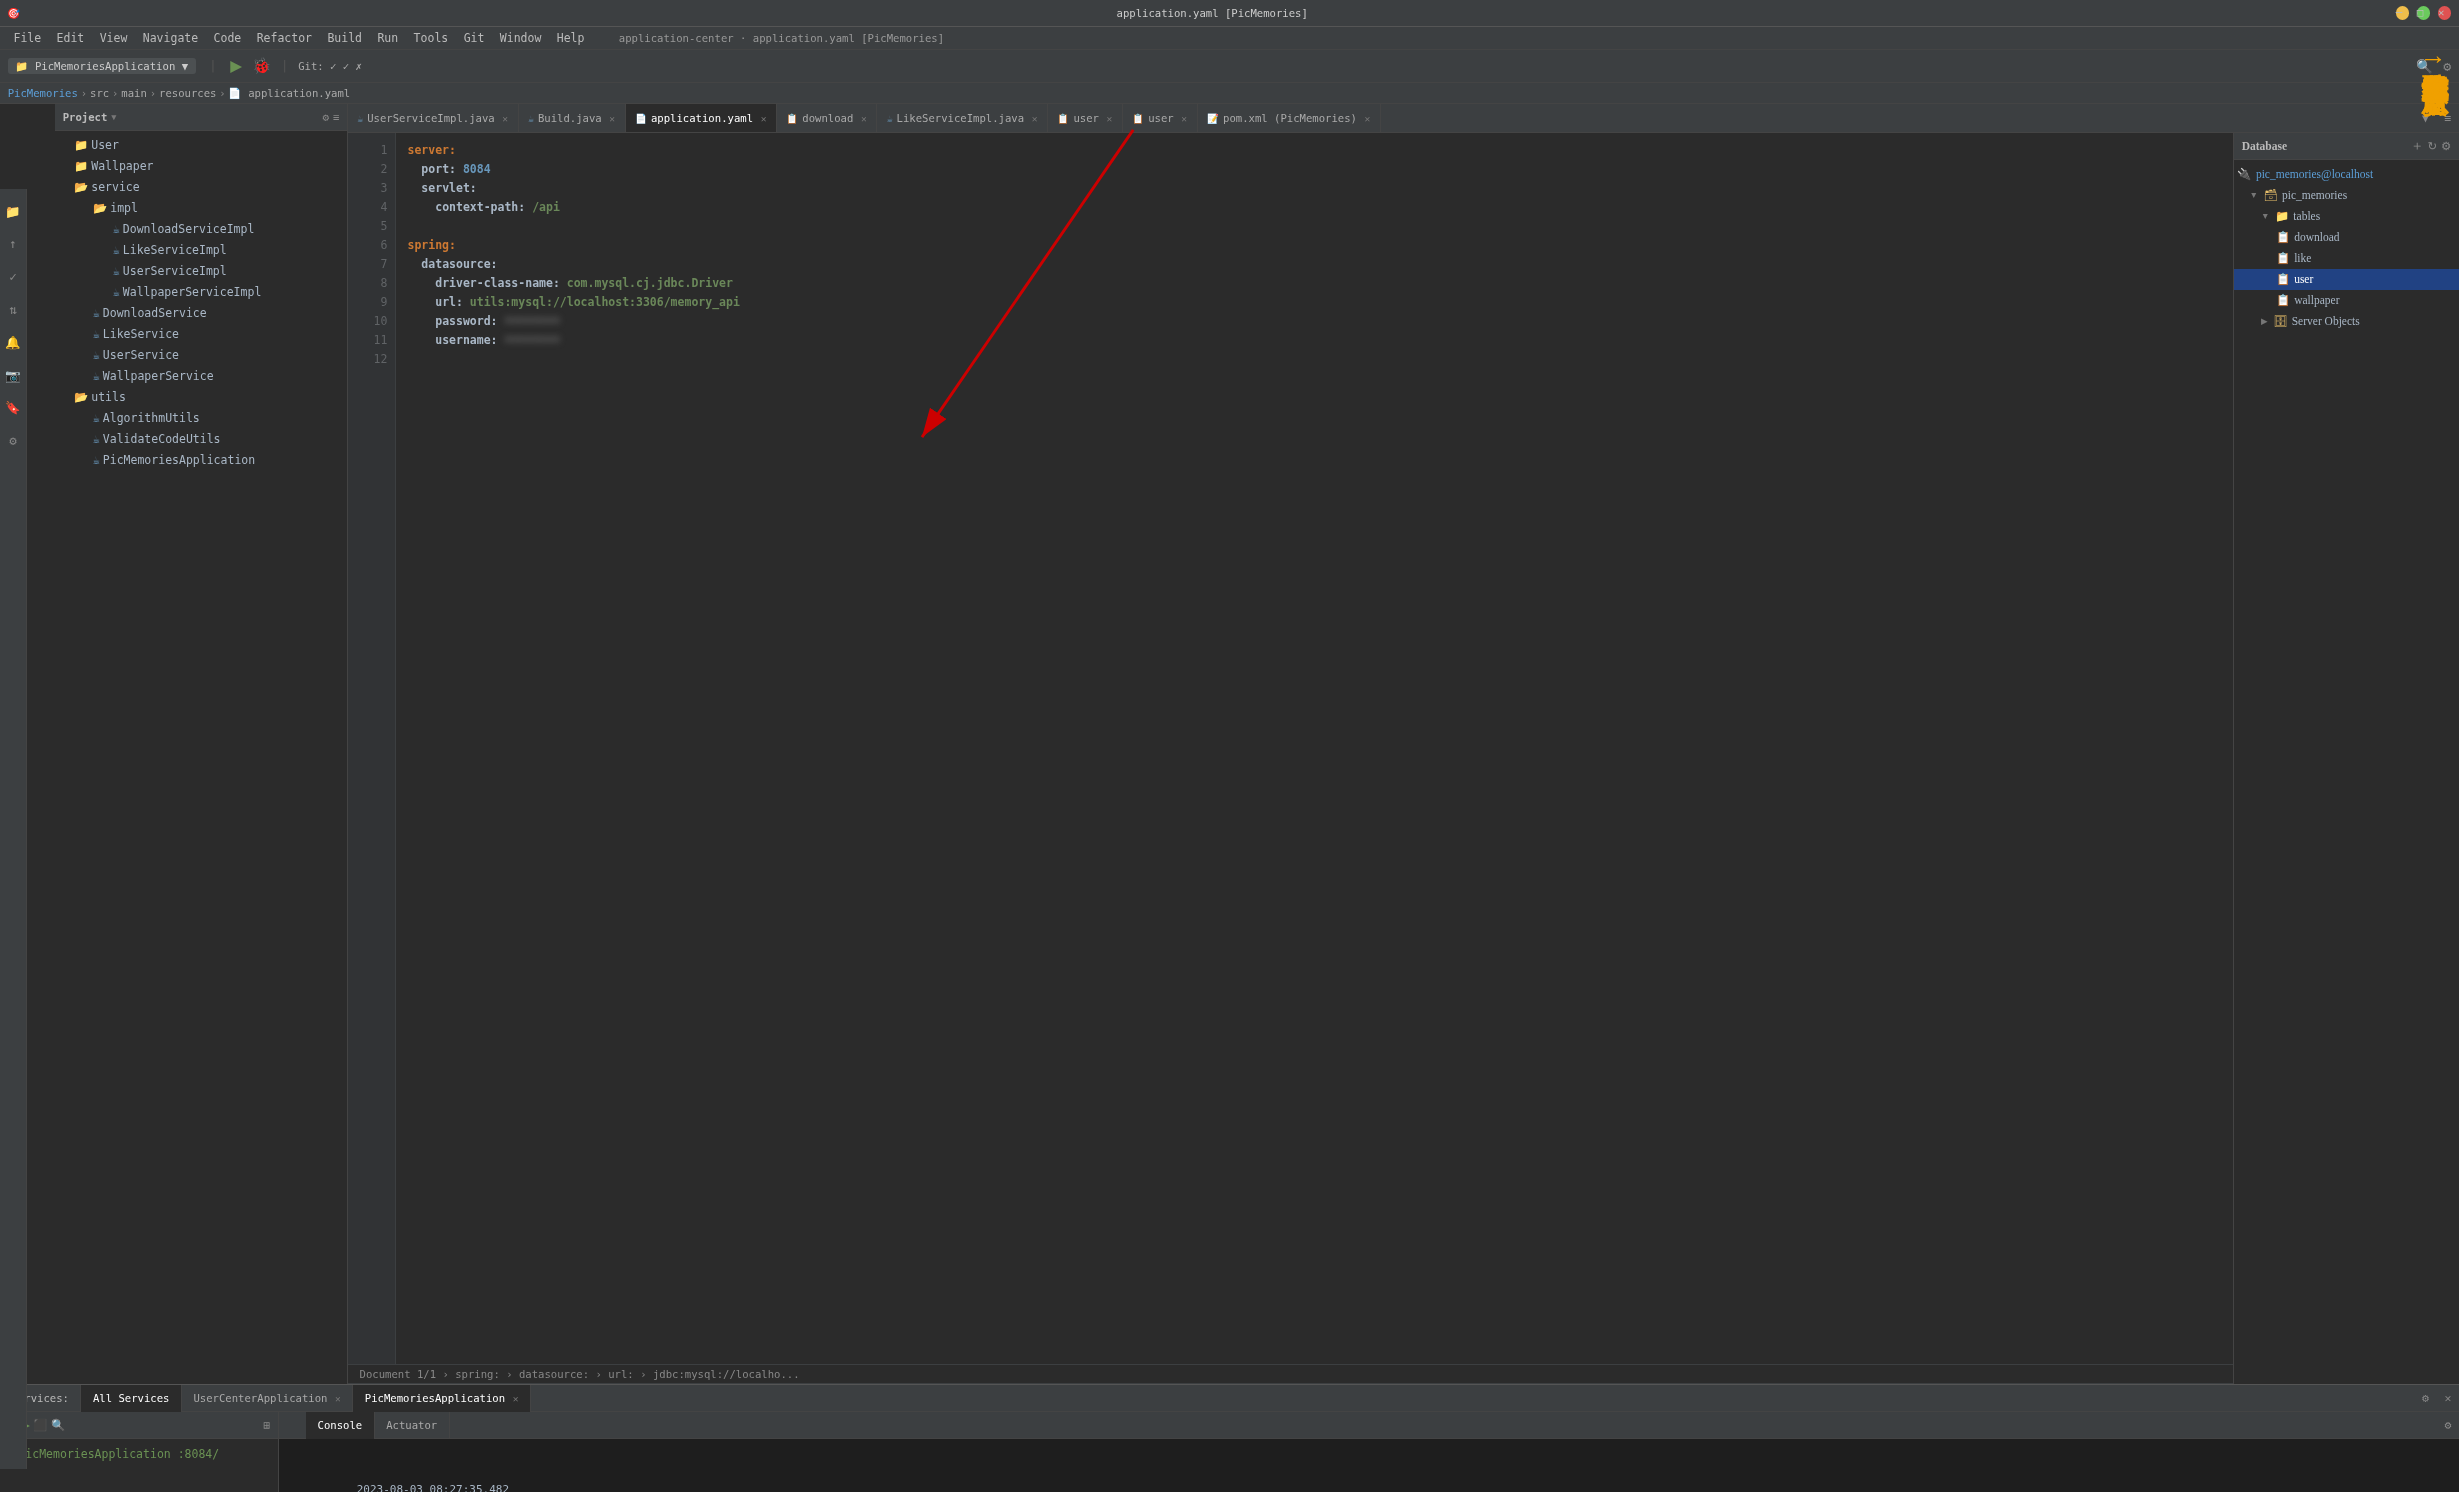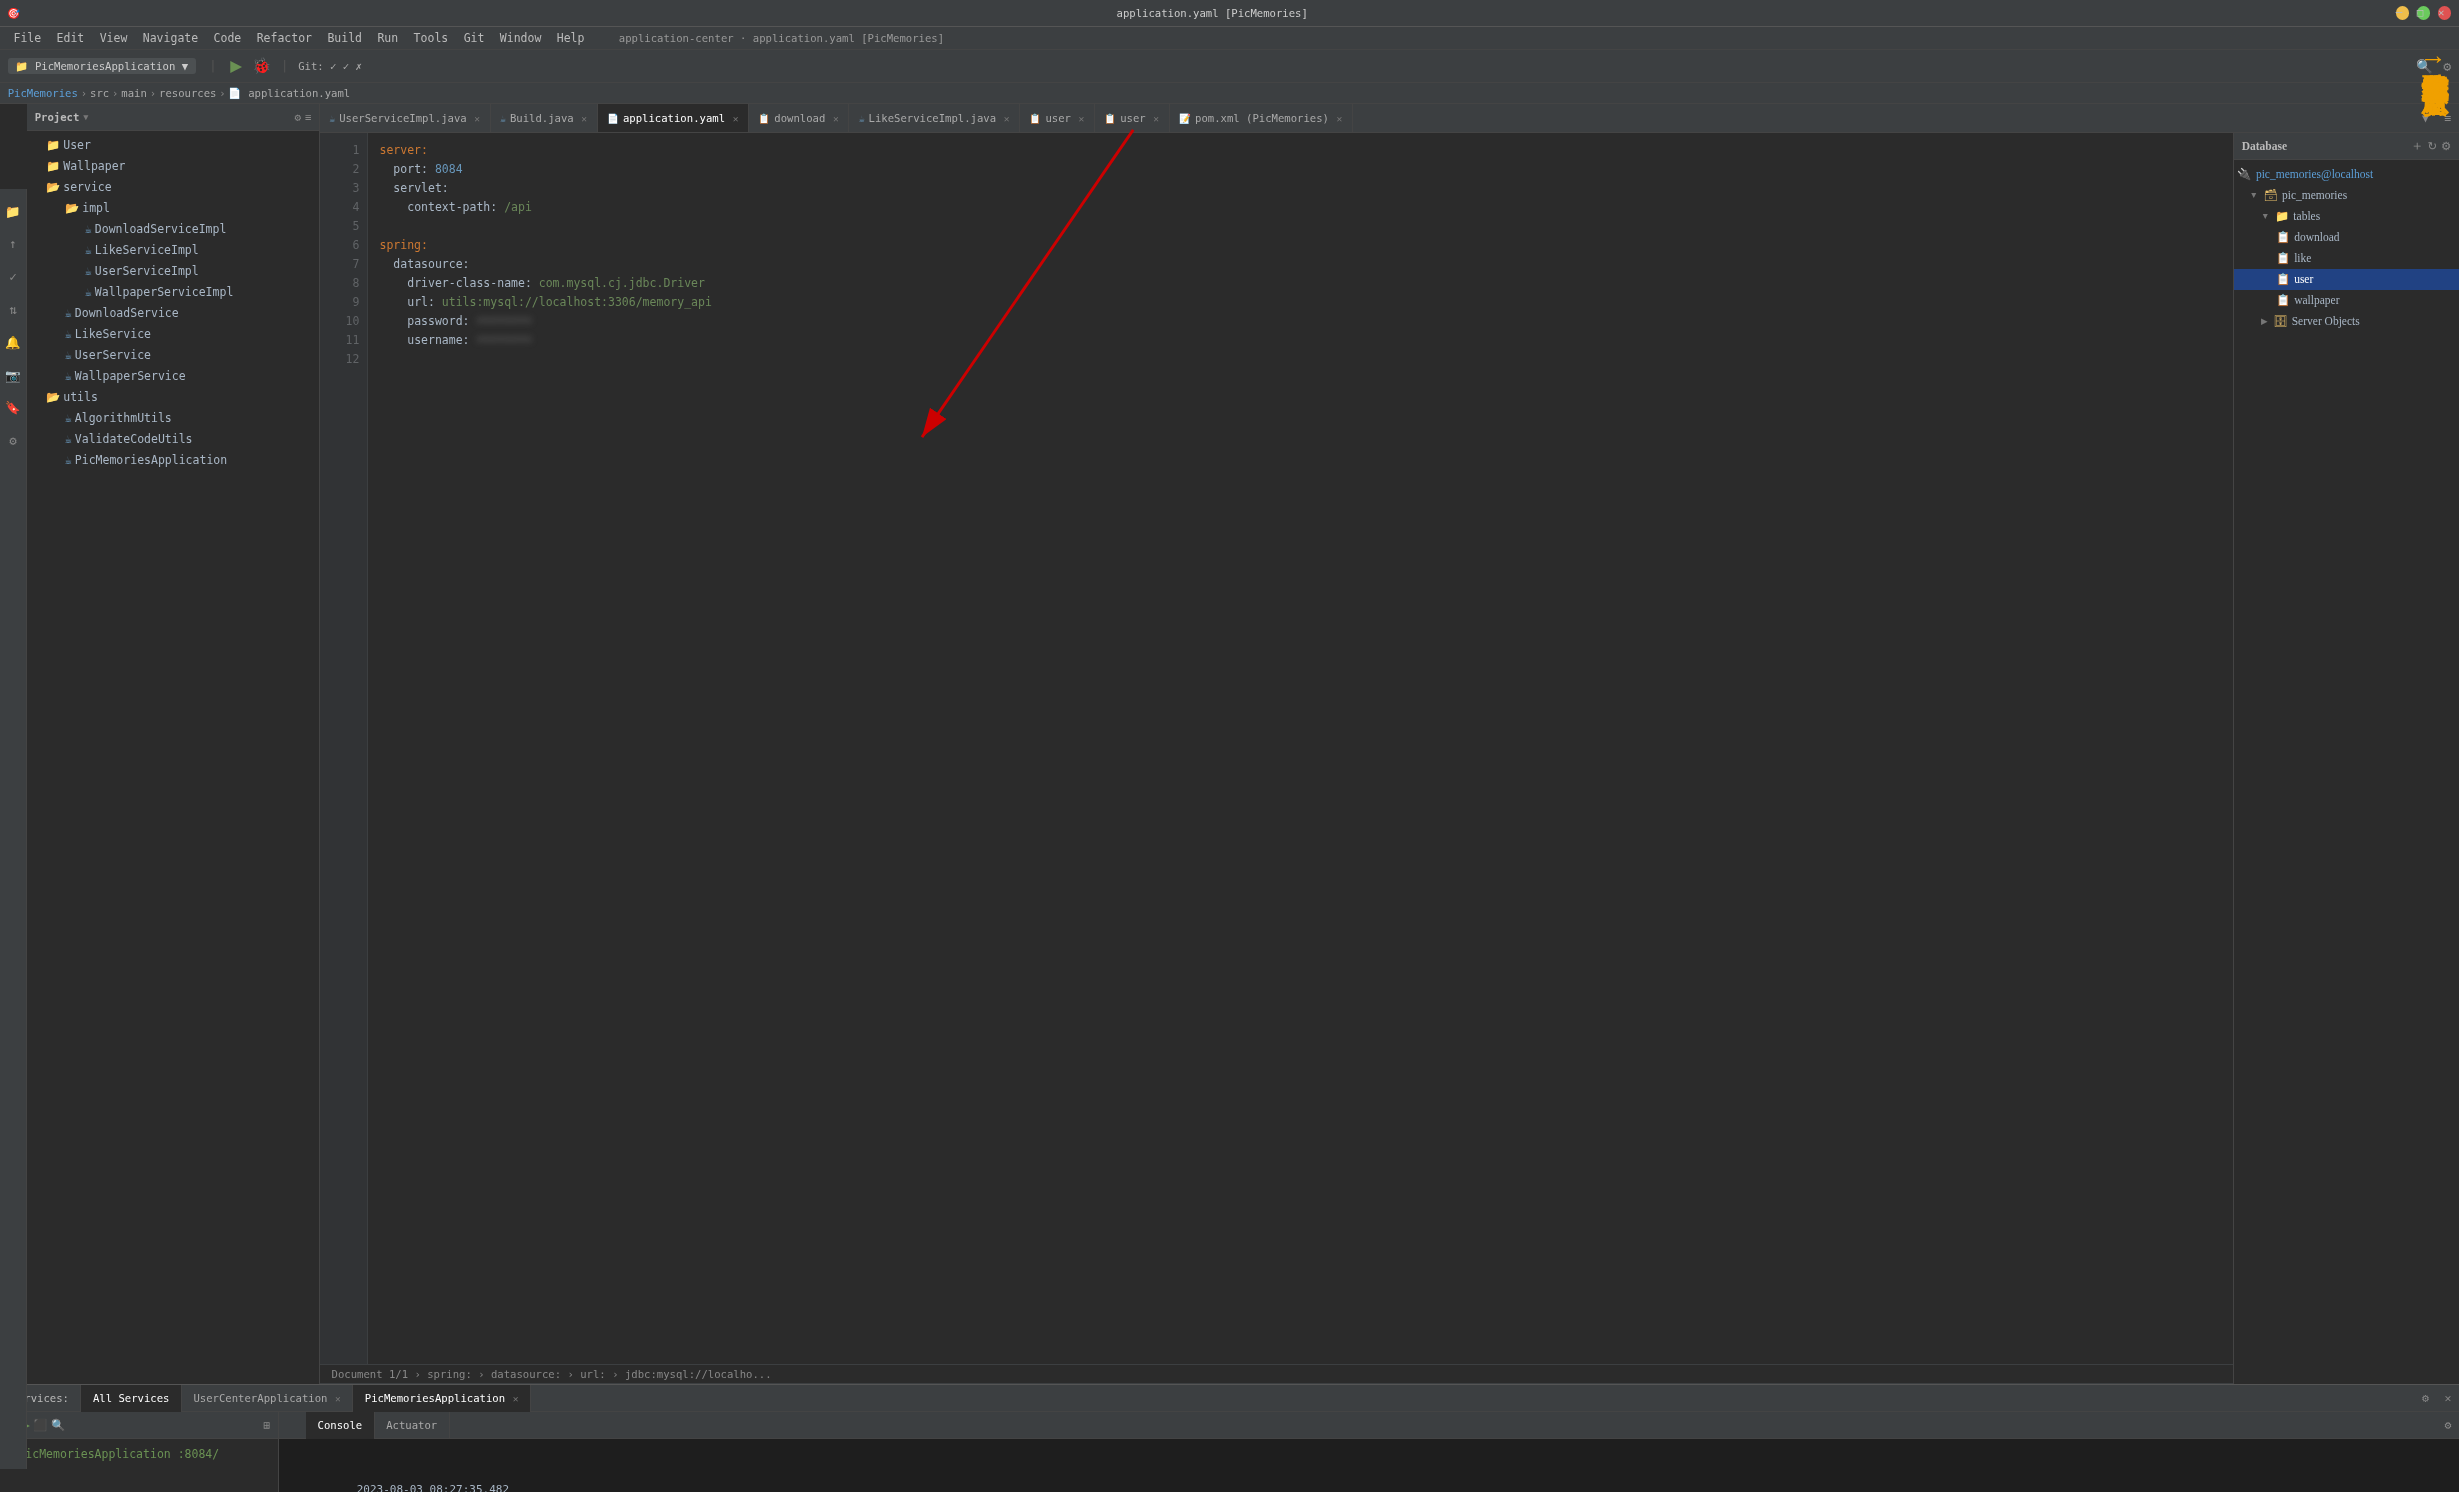--- a/index.html
+++ b/index.html
@@ -72,20 +72,21 @@
     }
 
     
     #project-panel {
       width: 288px;
       background: #2b2b2b;
       border-right: 1px solid #444;
       display: flex;
       flex-direction: column;
       overflow: hidden;
+      margin-left: 28px;
     }
     #project-header {
       display: flex;
       align-items: center;
       background: #3c3f41;
       height: 27px;
       padding: 0 7.7px;
       font-size: 10.6px;
       color: #bbb;
       gap: 5.8px;
@@ -159,20 +160,21 @@
       line-height: 19px;
       user-select: none;
       border-right: 1px solid #3c3f41;
     }
     #code-content {
       flex: 1;
       padding: 7.7px 11.5px;
       line-height: 19px;
       font-size: 11.5px;
       overflow: auto;
+      font-weight: bold;
     }
     .code-line { white-space: pre; min-height: 19px; }
 
     
     #breadcrumb {
       background: #2b2b2b;
       padding: 2.9px 11.5px;
       font-size: 10.6px;
       color: #888;
       border-top: 1px solid #3c3f41;

